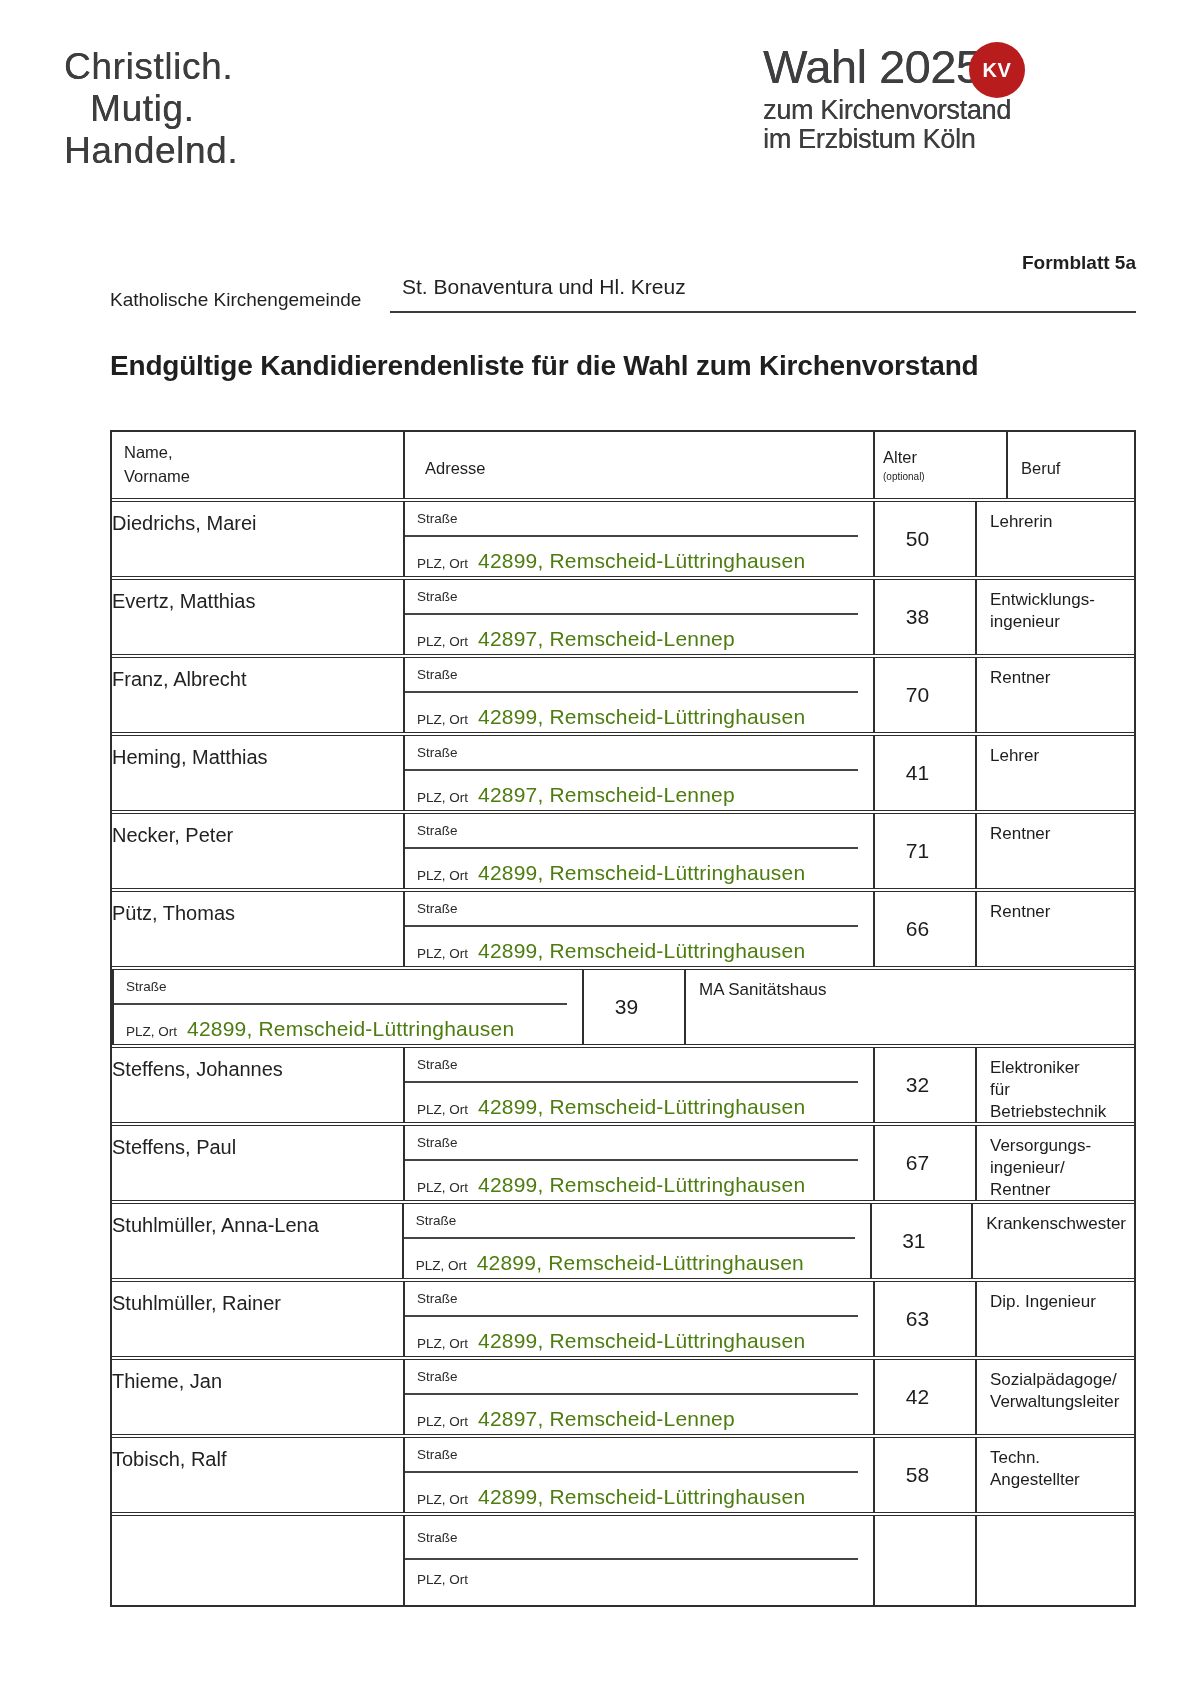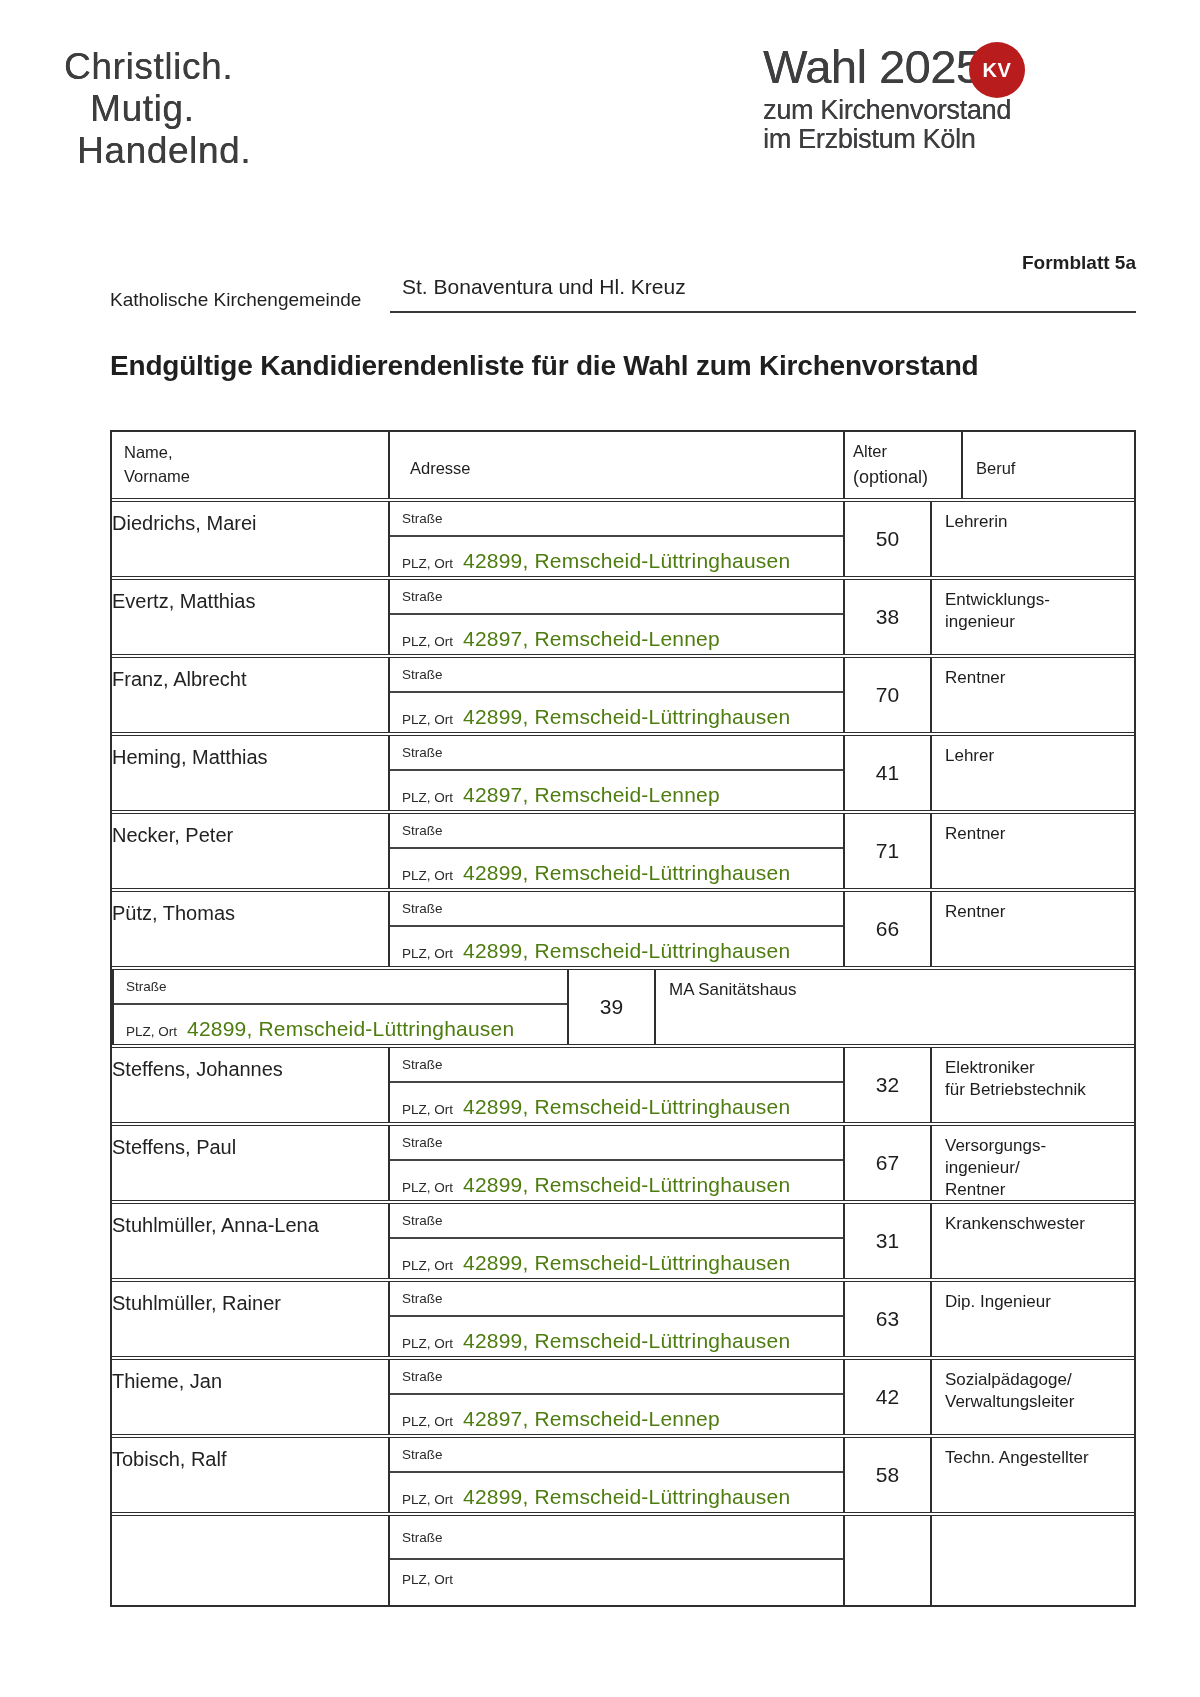--- a/index.html
+++ b/index.html
@@ -13,21 +13,21 @@
     margin:0 auto;
   }
   
   .brand{
     position:absolute;left:64px;top:46px;
     font-size:37px;line-height:42px;color:#3d3d3d;
     letter-spacing:0.6px;
     text-shadow:0.3px 0 0 currentColor;
   }
   .brand-l2{margin-left:26px;}
-  .brand-l3{margin-left:13px;}
+  .brand-l3{}
   
   .masthead{
     position:absolute;left:763px;top:38px;color:#3e3e40;
   }
   .masthead-title{
     font-size:47px;line-height:58px;letter-spacing:-0.5px;
     text-shadow:0.3px 0 0 currentColor;
     white-space:nowrap;
   }
   .masthead-sub{
@@ -61,31 +61,31 @@
     font-size:28px;font-weight:bold;letter-spacing:-0.2px;
     white-space:nowrap;
   }
   
   .tbl{
     position:absolute;left:110px;top:430px;width:1026px;
     border:2px solid #2e2e2e;
     box-sizing:border-box;
     background:#ffffff;
   }
-  .trow{display:flex;box-sizing:border-box;}
+  .trow{display:flex;box-sizing:border-box;gap:15px;}
   .col-name{width:276px;box-sizing:border-box;}
   .col-adr{width:455px;box-sizing:border-box;border-left:2px solid #2e2e2e;}
   .col-alter{width:87px;box-sizing:border-box;border-left:2px solid #2e2e2e;}
   .col-beruf{flex:1;box-sizing:border-box;border-left:2px solid #2e2e2e;}
   
   .thead{height:66px;}
   .th-name{padding:9px 0 0 12px;font-size:16.5px;line-height:1.45;}
   .th-adr{display:flex;align-items:center;padding:6px 0 0 20px;font-size:16.5px;}
   .th-alter{display:flex;flex-direction:column;justify-content:center;padding-left:8px;font-size:16.5px;line-height:1.45;}
-  .th-alter-note{font-size:18px;}
+  .th-alter-note{font-size:10px;}
   .th-beruf{display:flex;align-items:center;padding:6px 0 0 13px;font-size:16.5px;margin-left:31px;}
   
   .drow{height:78px;border-top:4px double #2e2e2e;}
   .drow-last{height:93px;}
   .cell-name{padding:10px 8px 0 0;font-size:20px;color:#222222;}
   .cell-adr{display:flex;flex-direction:column;}
   .adr-top{
     height:35px;flex:0 0 35px;
     border-bottom:2px solid #454545;
     display:flex;align-items:center;

